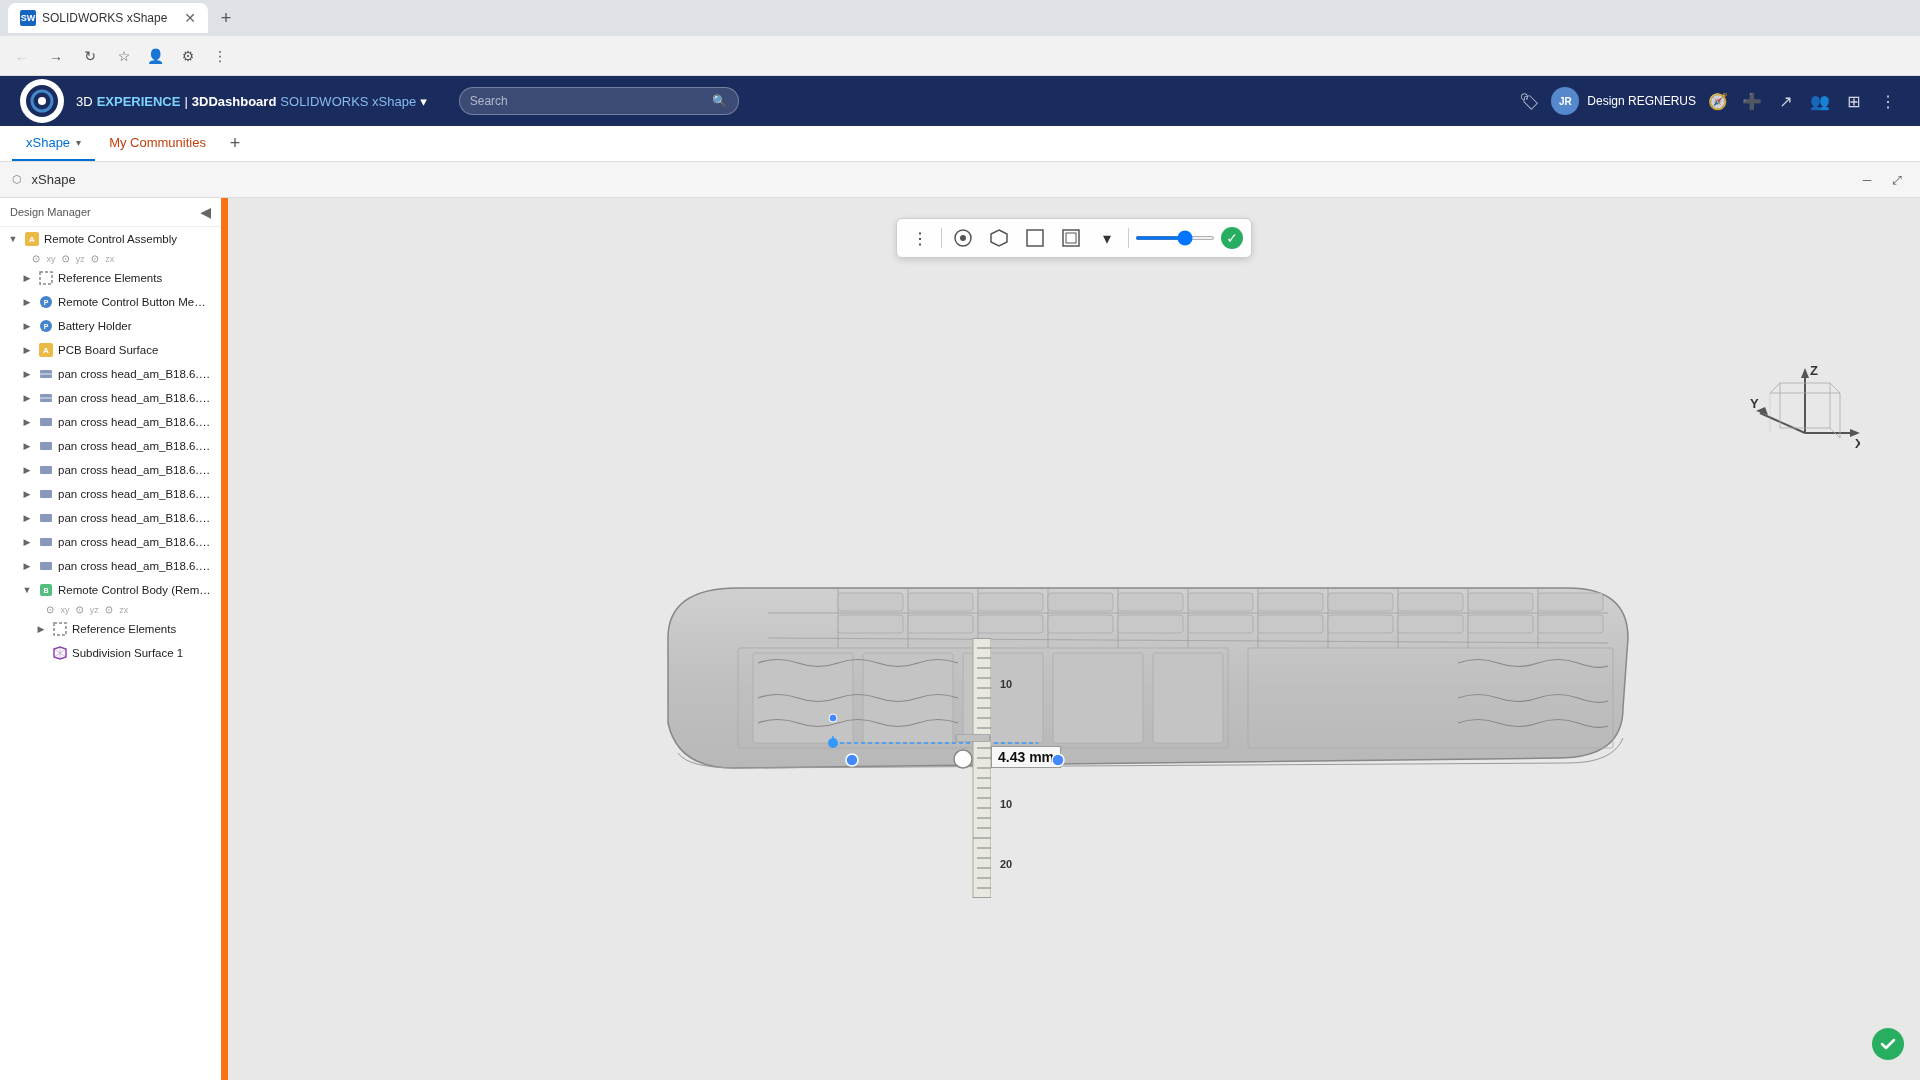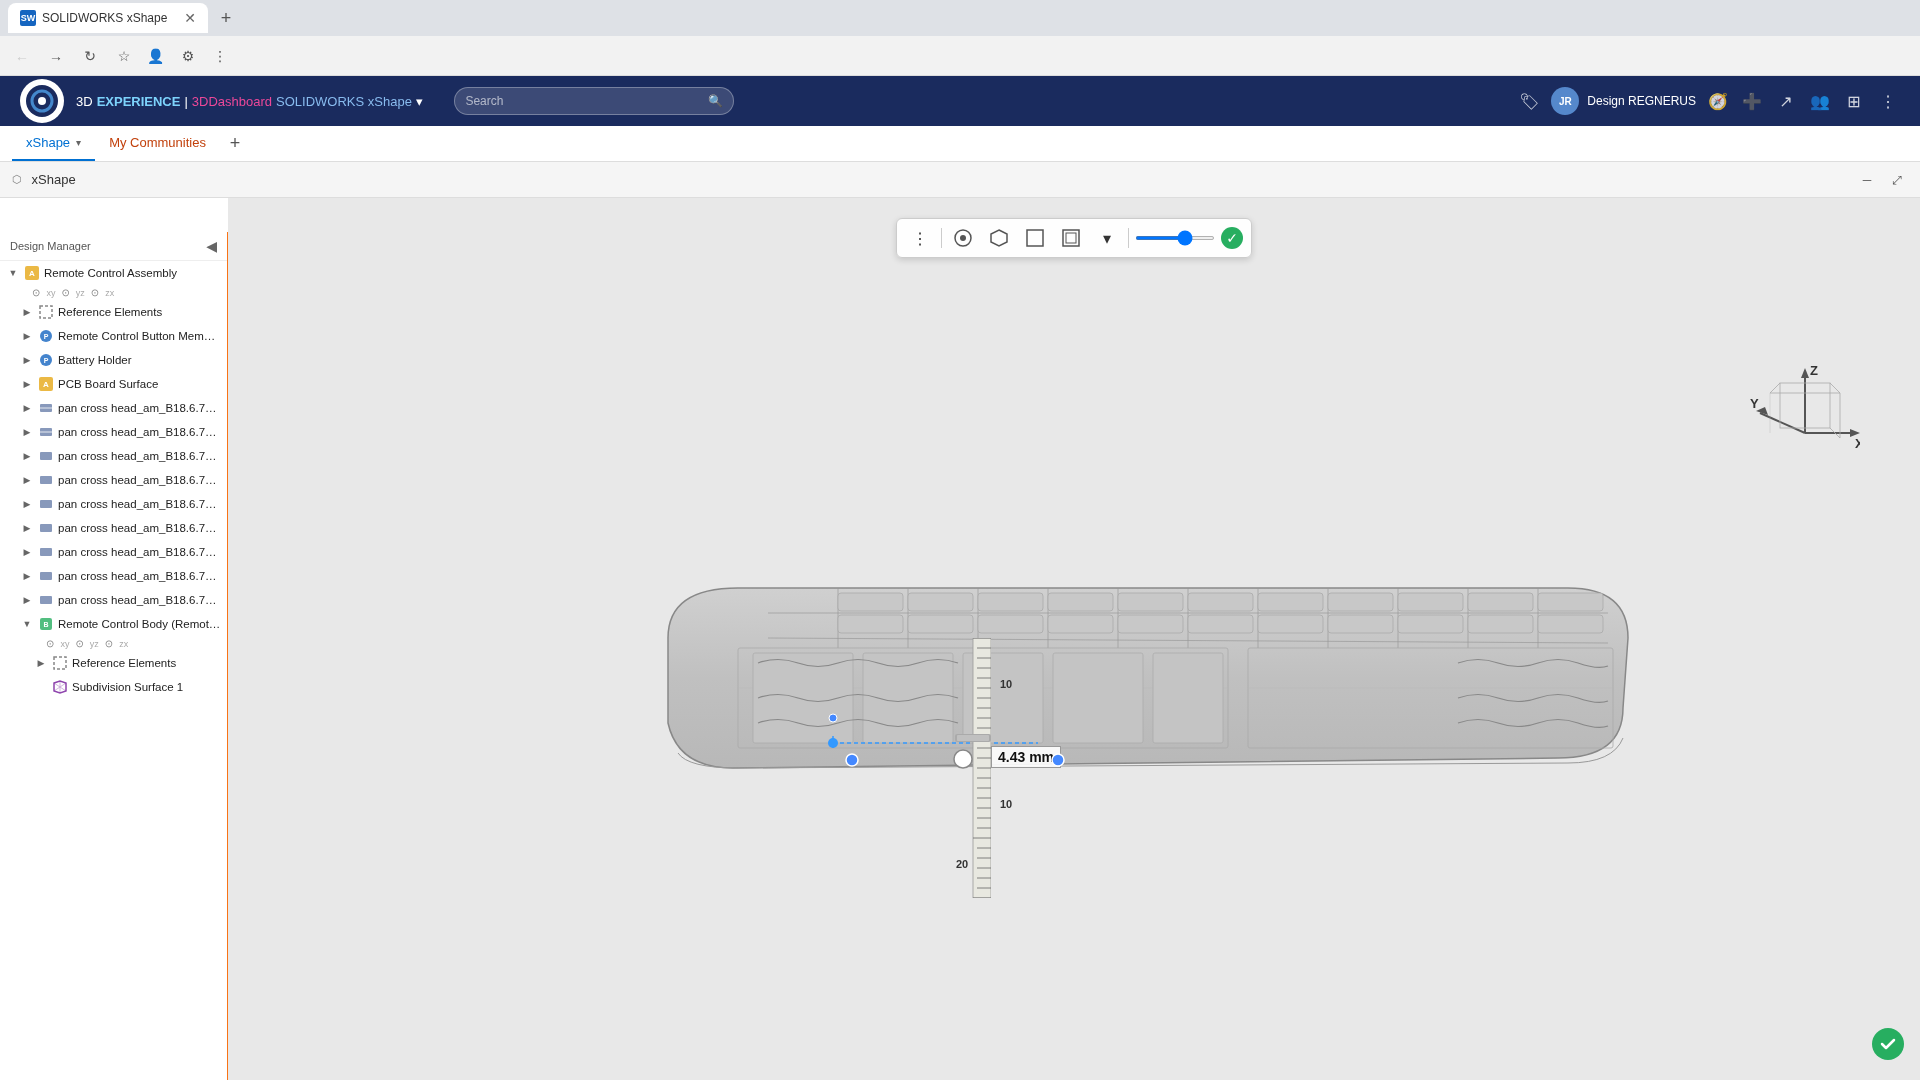--- a/index.html
+++ b/index.html
@@ -15,21 +15,21 @@
     .address-bar { flex: 1; height: 28px; background: #fff; border: 1px solid #ccc; border-radius: 14px; display: flex; align-items: center; padding: 0 12px; font-size: 12px; color: #333; }
     .address-bar input { border: none; outline: none; width: 100%; font-size: 12px; background: transparent; }
     .nav-actions { display: flex; gap: 4px; }
 
     
     .app-header { height: 50px; background: #1a2b5e; display: flex; align-items: center; padding: 0 20px; gap: 12px; }
     .app-logo { width: 44px; height: 44px; background: #fff; border-radius: 50%; display: flex; align-items: center; justify-content: center; }
     .app-logo svg { width: 36px; height: 36px; }
     .app-brand { color: #fff; font-size: 13px; display: flex; align-items: center; gap: 4px; }
     .app-brand span.experience { color: #7dd3fc; font-weight: 700; }
-    .app-brand span.dashboard { color: #ec4899; font-weight: 400; }
+    .app-brand span.dashboard { color: #ffffff; font-weight: 700; }
     .app-brand span.product { color: #88bbee; font-weight: 400; }
     .header-search { flex: 1; max-width: 280px; height: 28px; background: rgba(255,255,255,0.15); border: 1px solid rgba(255,255,255,0.3); border-radius: 14px; display: flex; align-items: center; padding: 0 10px; color: #fff; font-size: 12px; margin-left: 20px; }
     .header-search input { background: transparent; border: none; outline: none; color: #fff; width: 100%; font-size: 12px; }
     .header-search input::placeholder { color: rgba(255,255,255,0.6); }
     .header-actions { margin-left: auto; display: flex; align-items: center; gap: 10px; color: #fff; }
     .user-info { display: flex; align-items: center; gap: 8px; color: #fff; font-size: 12px; }
     .user-avatar { width: 28px; height: 28px; background: #5588cc; border-radius: 50%; display: flex; align-items: center; justify-content: center; color: #fff; font-size: 10px; font-weight: bold; }
     .header-icon { width: 24px; height: 24px; display: flex; align-items: center; justify-content: center; color: rgba(255,255,255,0.8); cursor: pointer; font-size: 16px; }
 
     
@@ -42,21 +42,21 @@
     
     .main-content { display: flex; width: 100%; height: calc(1080px - 36px - 40px - 50px - 36px - 36px); }
 
     
     .xshape-bar { height: 36px; background: #f5f5f5; border-bottom: 1px solid #ddd; display: flex; align-items: center; padding: 0 12px; gap: 8px; }
     .xshape-title { font-size: 13px; font-weight: 500; color: #333; }
     .xshape-actions { margin-left: auto; display: flex; gap: 8px; }
     .xshape-action-btn { width: 22px; height: 22px; display: flex; align-items: center; justify-content: center; cursor: pointer; color: #555; }
 
     
-    .sidebar { width: 228px; min-width: 228px; background: #fff; border-right: 1px solid #f97316; overflow-y: auto; font-size: 12px; margin-top: 34px; }
+    .sidebar { width: 228px; min-width: 228px; background: #fff; border-right: 7px solid #f97316; overflow-y: auto; font-size: 12px; }
     .sidebar-header { display: flex; align-items: center; justify-content: space-between; padding: 6px 10px; border-bottom: 1px solid #eee; }
     .sidebar-header-title { font-size: 11px; color: #555; font-weight: 500; }
     .collapse-btn { cursor: pointer; font-size: 14px; color: #666; }
     .tree-item { display: flex; align-items: center; padding: 3px 6px; cursor: pointer; white-space: nowrap; overflow: hidden; }
     .tree-item .arrow { width: 14px; height: 14px; display: flex; align-items: center; justify-content: center; font-size: 9px; color: #666; flex-shrink: 0; }
     .tree-item .icon { width: 18px; height: 18px; margin: 0 3px; display: flex; align-items: center; justify-content: center; flex-shrink: 0; }
     .tree-item .label { font-size: 11.5px; color: #222; overflow: hidden; text-overflow: ellipsis; }
     .tree-sub-icons { display: flex; align-items: center; gap: 6px; padding: 2px 6px 2px 32px; }
     .tree-sub-icons span { font-size: 10px; color: #888; cursor: pointer; }
     .tree-sub-icons .axis-label { font-size: 9px; color: #aaa; }
@@ -529,21 +529,21 @@
 
           <rect x="0" y="96" width="36" height="8" fill="#aaa" rx="2"></rect>
           <rect x="2" y="97" width="32" height="6" fill="#c0c0c0" rx="1"></rect>
         </svg>
       </div>
 
       <div class="ruler-number" style="top: 480px; left: 772px;">10</div>
 
       <div class="ruler-number" style="top: 600px; left: 772px;">10</div>
 
-      <div class="ruler-number" style="top: 660px; left: 728px;">20</div>
+      <div class="ruler-number" style="top: 660px; left: 772px;">20</div>
 
       <div class="dimension-label">4.43 mm</div>
 
       <div style="position:absolute; top:552px; left:614px;">
         <svg width="20" height="20" viewBox="0 0 20 20">
           <circle cx="10" cy="10" r="6" fill="#4488ff" stroke="#fff" stroke-width="1.5"></circle>
         </svg>
       </div>
       <div style="position:absolute; top:552px; left:820px;">
         <svg width="20" height="20" viewBox="0 0 20 20">

